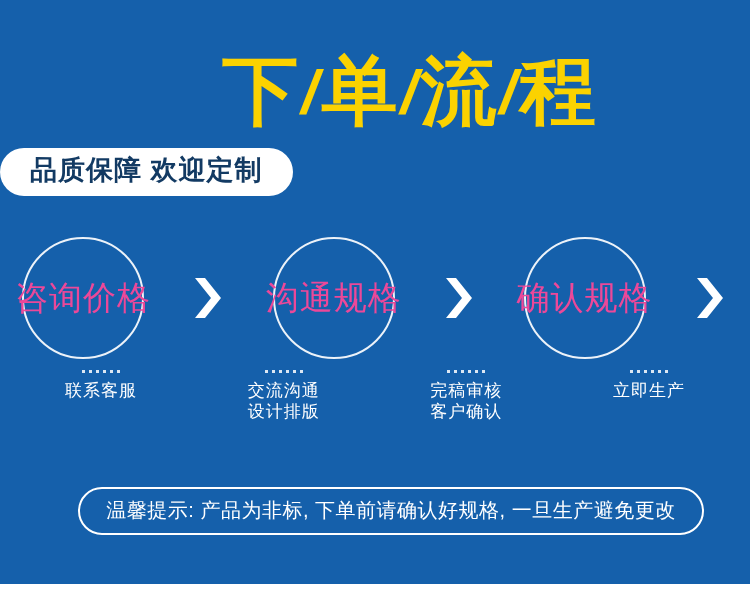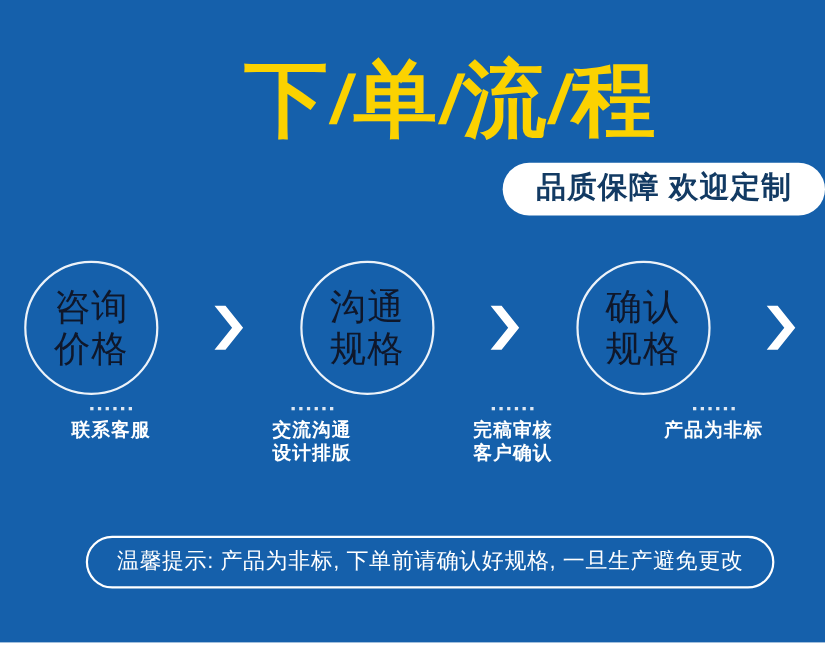--- a/index.html
+++ b/index.html
@@ -49,21 +49,21 @@
     position: relative;
     top: -4px;
   }
 
   
   .subtitle-wrap {
     position: absolute;
     left: 0;
     top: 148px;
     width: 750px;
-    text-align: right;
+    text-align: left;
   }
   .subtitle {
     display: inline-block;
     background: #ffffff;
     color: #123a63;
     font-size: 27px;
     line-height: 27px;
     font-weight: bold;
     padding: 9px 30px 12px 30px;
     border-radius: 26px;
@@ -83,24 +83,24 @@
     justify-content: space-between;
   }
   .step-circle {
     width: 122px;
     height: 122px;
     flex: 0 0 122px;
     border: 2px solid rgba(255,255,255,0.92);
     border-radius: 50%;
     box-sizing: border-box;
     display: flex;
-    flex-direction: column;
+    flex-direction: row;
     align-items: center;
     justify-content: center;
-    color: #0f172a;
+    color: #ec4899;
   }
   .step-circle .ln {
     font-size: 33px;
     line-height: 38px;
     font-weight: normal;
     letter-spacing: 1px;
     white-space: nowrap;
   }
   .chev {
     flex: 0 0 36px;
@@ -137,21 +137,21 @@
   }
   .caption .dots i {
     display: block;
     width: 3px;
     height: 3px;
     background: rgba(255,255,255,0.85);
   }
   .caption .cl {
     font-size: 17px;
     line-height: 21px;
-    font-weight: bold;
+    font-weight: normal;
     letter-spacing: 1px;
     white-space: nowrap;
   }
   .cap-spacer { flex: 0 0 24px; }
 
   
   .tip-wrap {
     position: absolute;
     left: 16px;
     top: 487px;
@@ -271,21 +271,21 @@
 
     <div class="caption">
       <div class="dots">
           <i></i>
           <i></i>
           <i></i>
           <i></i>
           <i></i>
           <i></i>
         </div>
-      <div class="cl">产品为非标</div>
+      <div class="cl">立即生产</div>
     </div>
 
   </div>
 
   <div class="tip-wrap">
     <span class="tip">温馨提示: 产品为非标, 下单前请确认好规格, 一旦生产避免更改</span>
   </div>
 
 </div>
 

